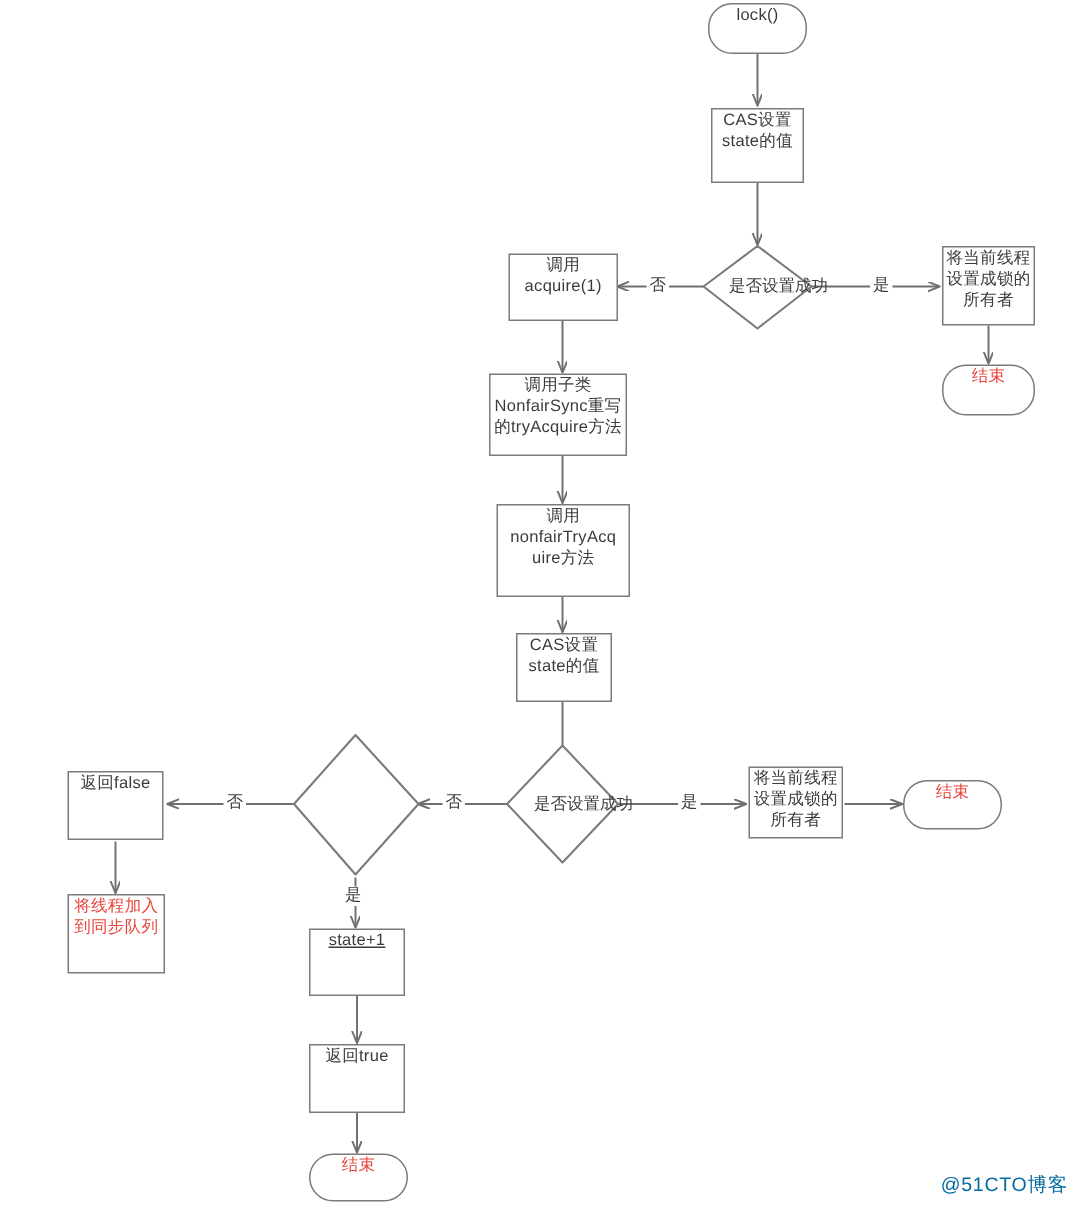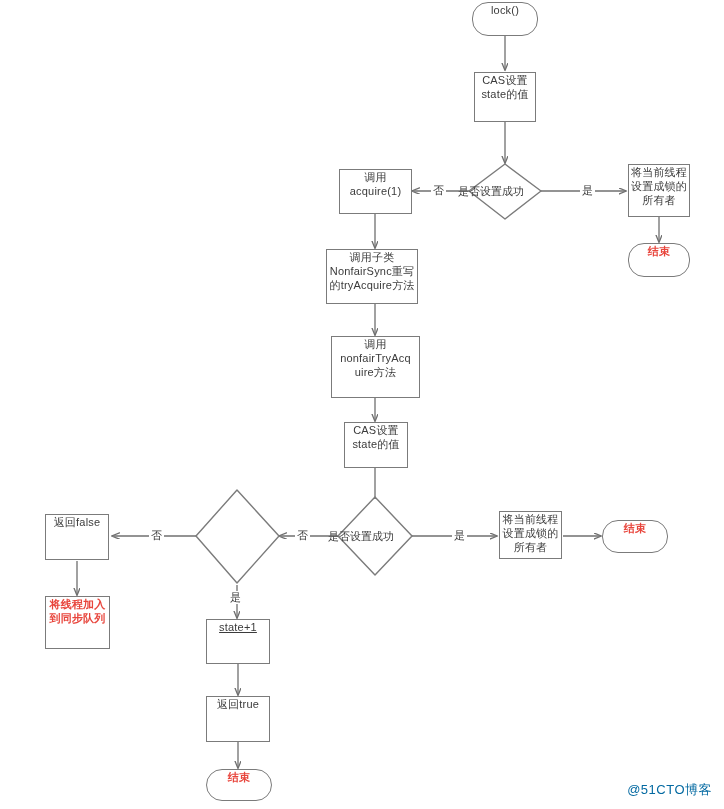--- a/index.html
+++ b/index.html
@@ -36,27 +36,27 @@
     border: 1.4px solid #7b7b7b;
     letter-spacing: 0.2px;
     white-space: pre-line;
     padding: 0 2px;
   }
   .node.rounded {
     border-radius: 16px;
   }
   .node.red-text {
     color: #e8453c;
-    font-weight: 700;
+    font-weight: 400;
   }
   .diamond-label {
     position: absolute;
     display: flex;
     align-items: center;
-    justify-content: flex-start;
+    justify-content: flex-end;
     text-align: center;
     font-size: 11px;
     line-height: 13px;
     color: #3b3b3b;
     white-space: pre-line;
     pointer-events: none;
   }
   .edge-label {
     position: absolute;
     font-size: 11px;

